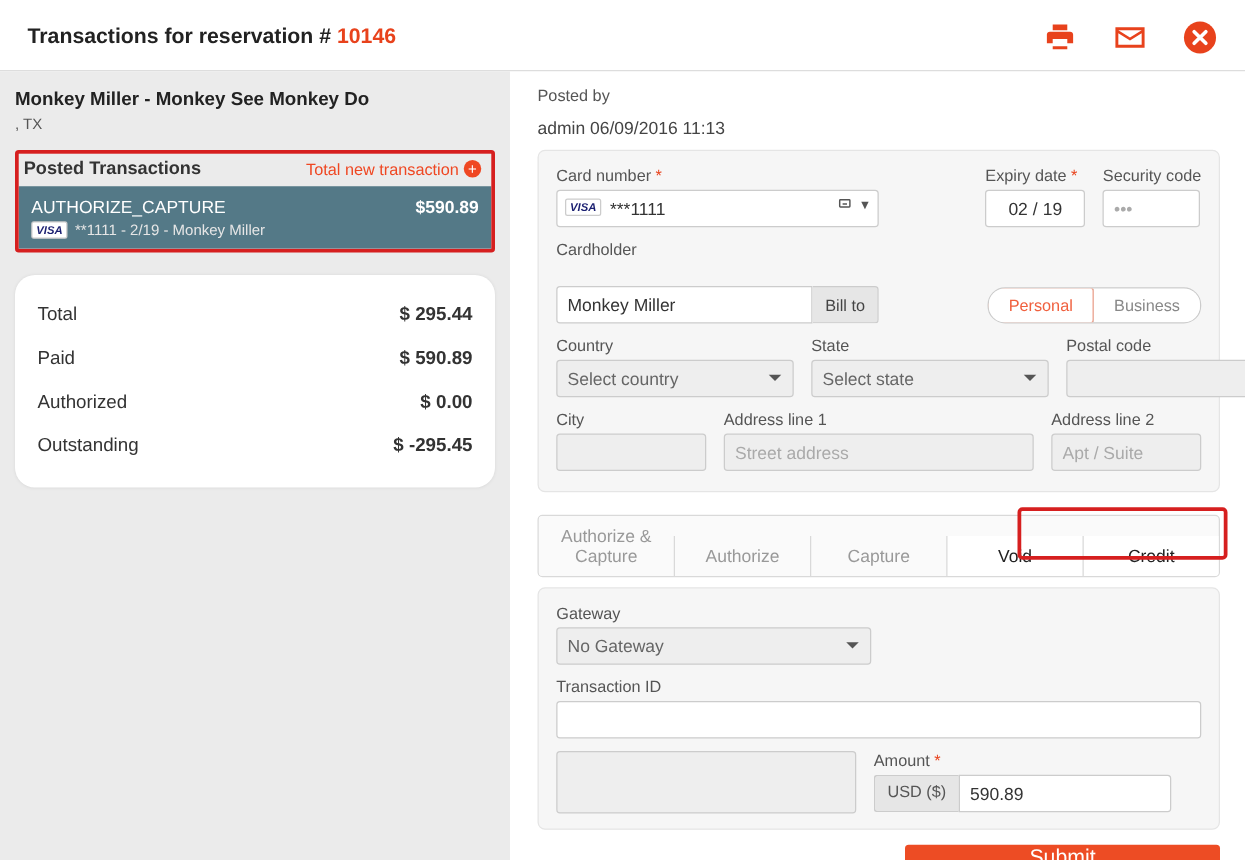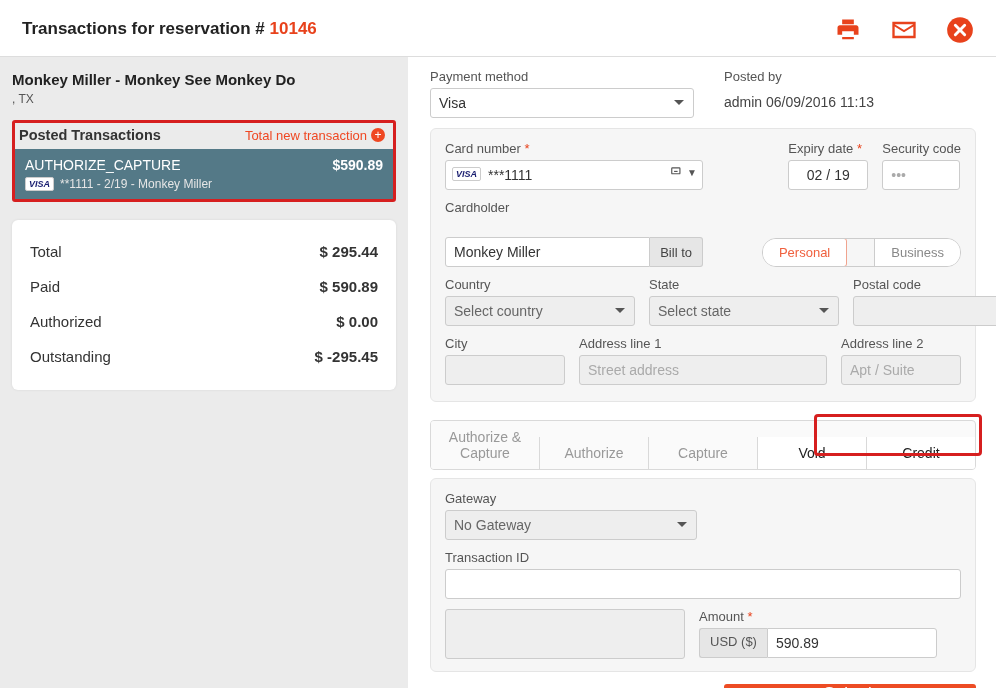--- a/index.html
+++ b/index.html
@@ -57,21 +57,21 @@
   }
   .tx-top { display:flex; justify-content:space-between; font-size:14px; }
   .tx-top .amt { font-weight:700; }
   .tx-bot { display:flex; align-items:center; gap:6px; font-size:12px; margin-top:4px; color:#e6e6e6;}
   .visa-badge {
     display:inline-block; background:#fff; color:#1a1f71; font-weight:800;
     font-size:9px; padding:1px 3px; border-radius:2px; border:1px solid #ccc;
     font-style: italic;
   }
   .summary {
-    background:#fff; border-radius:6px; margin-top:18px;
+    background:#fff; border-radius:16px; margin-top:18px;
     padding: 14px 18px 16px 18px;
     box-shadow: 0 0 3px rgba(0,0,0,0.08);
   }
   .sum-row { display:flex; justify-content:space-between; padding:9px 0; font-size:15px; }
   .sum-row .v { font-weight:700; }
   .right {
     flex:1; padding: 12px 20px 14px 22px;
     display:flex; flex-direction:column;
     overflow:auto;
   }
@@ -112,21 +112,21 @@
   .billto-btn {
     background:#e6e6e6; border:1px solid #ccc; border-left:none;
     padding:0 10px; display:flex; align-items:center; font-size:13px;
     border-top-right-radius:3px; border-bottom-right-radius:3px; color:#444;
   }
   .seg { display:flex; border:1px solid #ccc; border-radius:14px; overflow:hidden; }
   .seg button {
     background:#fff; border:none; padding:6px 16px; font-family:inherit;
     font-size:13px; cursor:pointer; color:#888;
   }
-  .seg button + button { border-left:1px solid #ccc;margin-left:28px; }
+  .seg button + button { border-left:1px solid #ccc; }
   .seg .active-red { color:#f0603e; border:1px solid #f0a38e; border-radius:3px; margin:-1px; background:#fff; z-index:1;}
   .sel-grey { background:#eee; color:#666; }
   .tabs-wrap { position:relative; margin: 18px 0 8px 0; }
   .tabs {
     display:flex; border:1px solid #d9d9d9; border-radius:4px; overflow:hidden;
     background:#fafafa;
     width: 100%;
     align-items: flex-end;
   }
   .tabs button {
@@ -228,28 +228,20 @@
       <div class="sum-row">
           <span>Outstanding</span>
           <span class="v">$ -295.45</span>
         </div>
     </div>
   </div>
 
   <div class="right">
     <div class="toprow">
       <div class="field-col" style="flex:1">
-        <span class="lbl">Payment method</span>
-        <span class="sel-wrap" style="width:264px">
-          <select class="select" style="width:264px">
-            <option>Visa</option>
-          </select>
-        </span>
-      </div>
-      <div class="field-col" style="flex:1">
         <span class="lbl">Posted by</span>
         <span style="padding-top:6px;color:#444">admin 06/09/2016 11:13</span>
       </div>
     </div>
 
     <div class="panel">
       <div class="row">
         <div class="field-col grow">
           <span class="lbl req">Card number</span>
           <div class="cardnum-wrap" style="width:258px">

